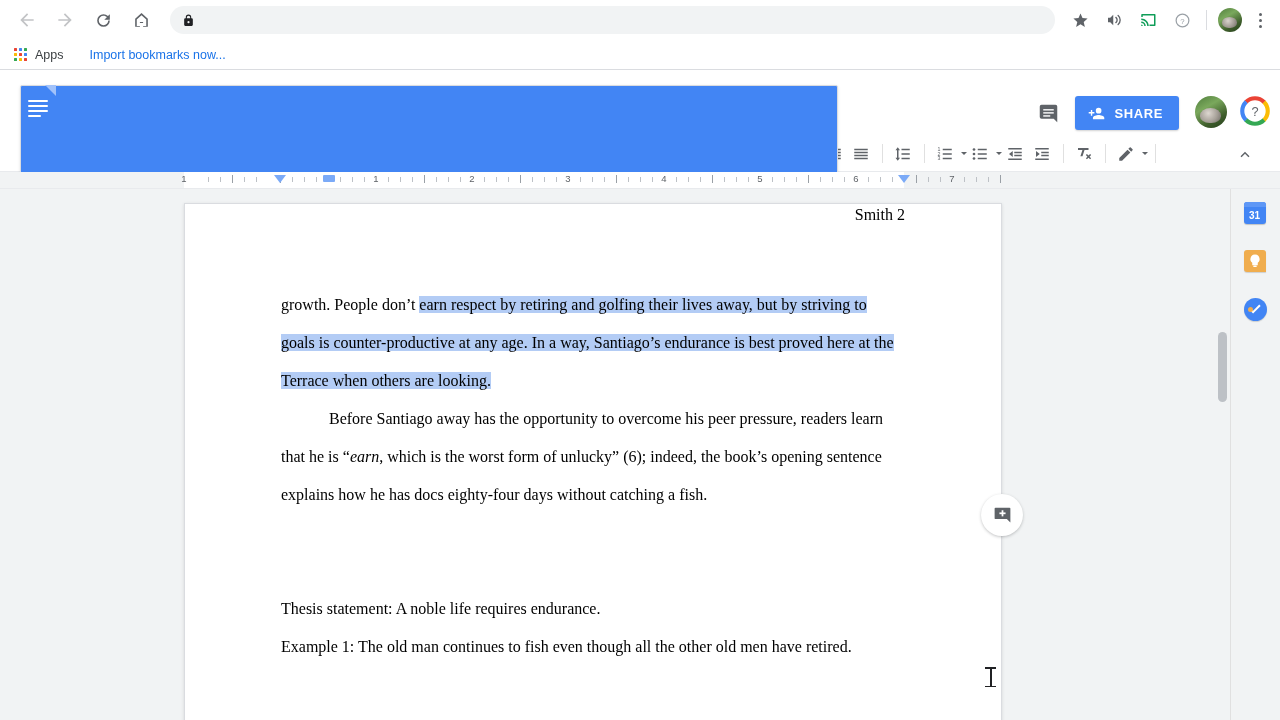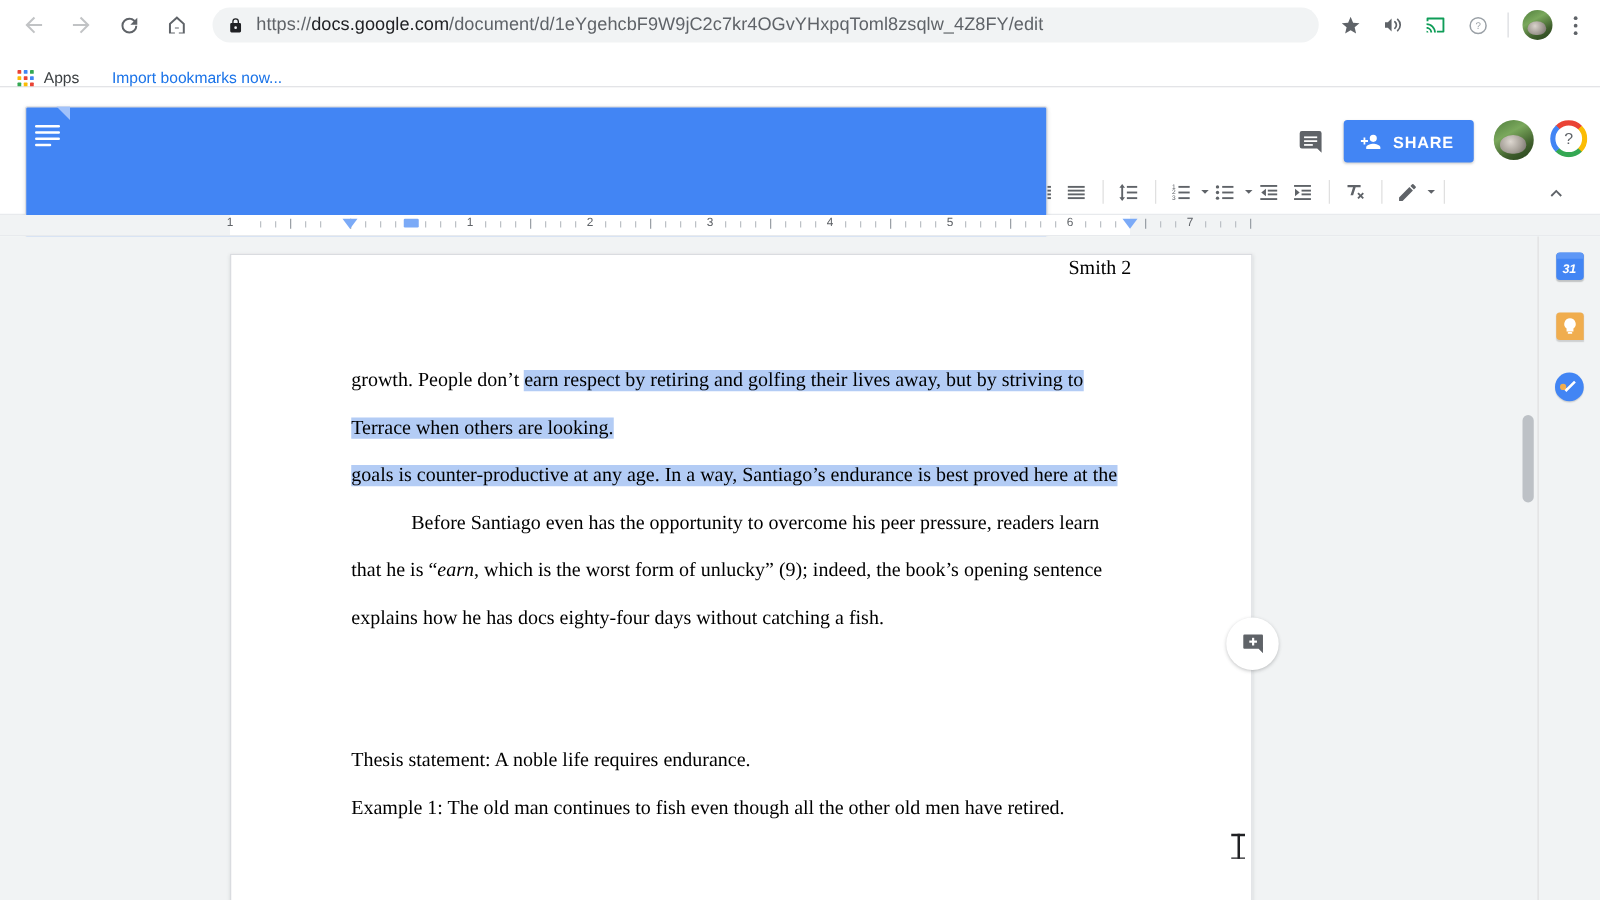--- a/index.html
+++ b/index.html
@@ -78,21 +78,21 @@
     width: 15px; height: 11px; border-radius: 50% 50% 45% 45%;
     background: radial-gradient(circle at 40% 35%, #d9d3cc 0%, #a09a92 55%, #6a6761 100%);
   }
   .kebab { width: 24px; display:flex; flex-direction: column; align-items:center; gap:3px; margin-left:2px;}
   .kebab i { width: 3px; height: 3px; border-radius:50%; background:#5f6368; display:block;}
 
   
   .bookmarks-row {
     height: 29px;
     display: flex;
-    align-items: flex-end;
+    align-items: center;
     padding: 0 14px;
     font-size: 12.5px;
     color: #3c4043;
   }
   .apps-grid {
     display: grid;
     grid-template-columns: repeat(3, 3px);
     grid-template-rows: repeat(3, 3px);
     gap: 2px;
     margin-right: 8px;
@@ -314,21 +314,21 @@
   }
 
   
   .app-sidebar {
     position:absolute; right: 0; top: 0; width: 50px; height: 531px;
     background:#f1f3f4;
     border-left: 1px solid #e0e0e0;
     display:flex; flex-direction: column; align-items:center;
     padding-top: 12px; gap: 24px;
   }
-  .side-app { width: 24px; height: 24px; display:flex; align-items:center; justify-content:center;font-style:italic;}
+  .side-app { width: 24px; height: 24px; display:flex; align-items:center; justify-content:flex-start;}
   .cal-icon {
     width:22px;height:22px;border-radius:3px;
     background:#4285f4; position:relative; overflow:hidden;
     box-shadow: 0 1px 1px rgba(0,0,0,0.2);
   }
   .cal-icon .top { position:absolute;left:0;right:0;top:0;height:5px;background:#5e97f6;}
   .cal-icon .num {
     position:absolute; left:0;right:0;top:5px;bottom:0;
     display:flex;align-items:center;justify-content:center;
     color:#fff;font-size:10px;font-weight:700;
@@ -374,21 +374,20 @@
         <path d="M12 5.3l6 5.4V19h-4v-5h-4v5H6v-8.3l6-5.4m0-2.7L4 9.9V20h6v-5h4v5h6V9.9L12 2.6z" fill="#5f6368"></path>
       </svg>
     </div>
 
     <div class="omnibox">
       <span class="lock-icon">
         <svg width="13" height="13" viewBox="0 0 24 24">
           <path d="M18 8h-1V6a5 5 0 00-10 0v2H6a2 2 0 00-2 2v10a2 2 0 002 2h12a2 2 0 002-2V10a2 2 0 00-2-2zm-6 9a2 2 0 110-4 2 2 0 010 4zM9 8V6a3 3 0 016 0v2H9z" fill="#202124"></path>
         </svg>
       </span>
-      <span class="url-text"><span class="url-dim">https://</span><span class="url-strong">docs.google.com</span><span class="url-dim">/document/d/1eYgehcbF9W9jC2c7kr4OGvYHxpqToml8zsqlw_4Z8FY/edit</span></span>
     </div>
 
     <div class="omni-action">
       <svg width="17" height="17" viewBox="0 0 24 24">
         <path d="M12 15.4l3.76 2.27-1-4.28 3.32-2.88-4.38-.37L12 6.1l-1.71 4.04-4.38.37 3.32 2.88-1 4.28M22 9.24l-7.19-.62L12 2 9.19 8.62 2 9.24l5.46 4.73L5.82 21 12 17.27 18.18 21l-1.63-7.03L22 9.24z" fill="#5f6368"></path>
       </svg>
     </div>
     <div class="omni-action">
       <svg width="18" height="18" viewBox="0 0 24 24">
         <path d="M11 5L7 9H4v6h3l4 4V5z" fill="#5f6368"></path>
@@ -815,25 +814,25 @@
     <span class="indent-first" style="left:323px"></span>
     <span class="indent-right" style="left:898px"></span>
   </div>
 
   <div class="canvas">
     <div class="page">
       <div class="page-header">Smith 2</div>
 
       <div class="body-text">
         <p><span>growth. People don’t </span><span class="sel">earn respect by retiring and golfing their lives away, but by striving to</span></p>
+        <p><span class="sel">goals is counter-productive at any age. In a way, Santiago’s endurance is best proved here at the</span></p>
         <p><span class="sel">Terrace when others are looking.</span></p>
-        <p><span class="sel">goals is counter-productive at any age. In a way, Santiago’s endurance is best proved here at the</span></p>
-
-        <p class="indent-para">Before Santiago even has the opportunity to overcome his peer pressure, readers learn</p>
-        <p><span>that he is “</span><em>earn</em><span>, which is the worst form of unlucky” (9); indeed, the book’s opening sentence</span></p>
+
+        <p class="indent-para">Before Santiago away has the opportunity to overcome his peer pressure, readers learn</p>
+        <p><span>that he is “</span><em>earn</em><span>, which is the worst form of unlucky” (6); indeed, the book’s opening sentence</span></p>
         <p>explains how he has docs eighty-four days without catching a fish.</p>
 
         <div class="gap-block"></div>
 
         <p>Thesis statement: A noble life requires endurance.</p>
         <p>Example 1: The old man continues to fish even though all the other old men have retired.</p>
       </div>
 
       <div class="caret-ibeam">
           <i></i>

